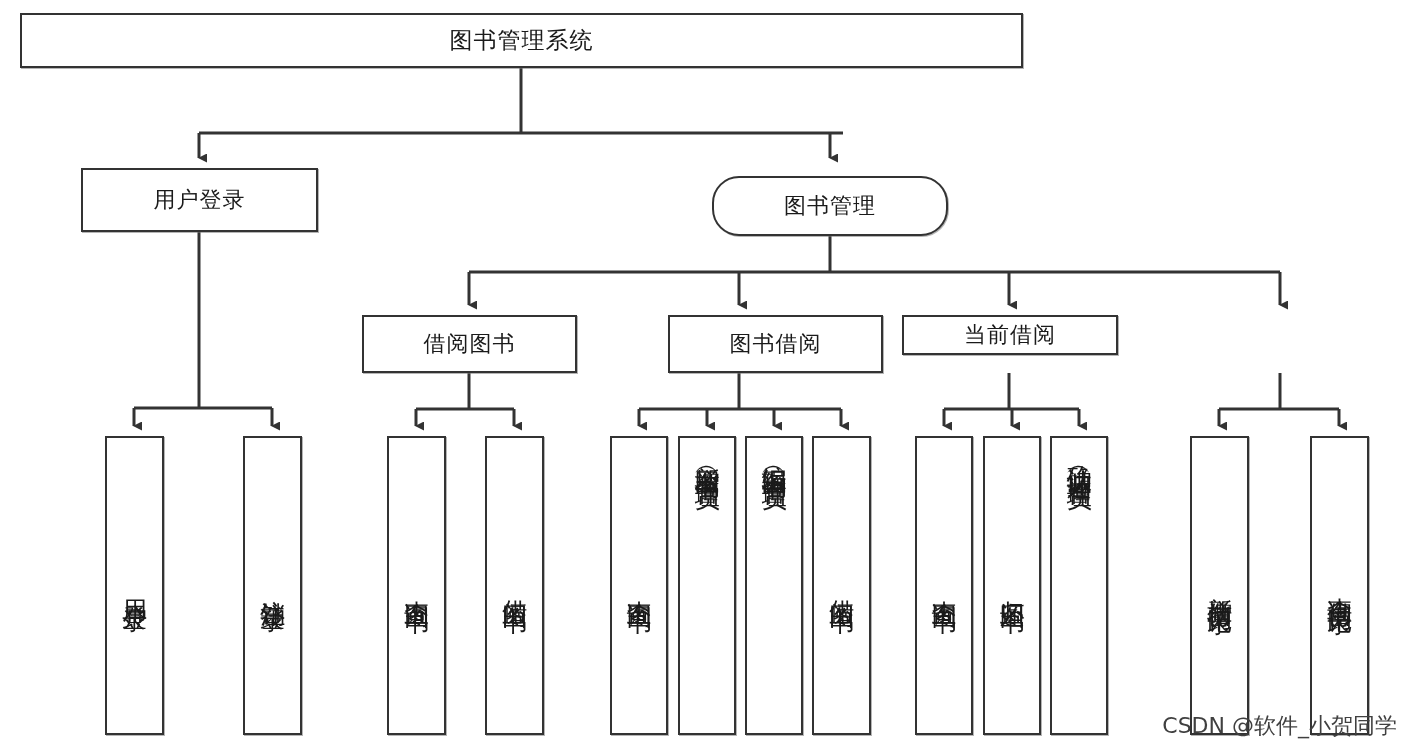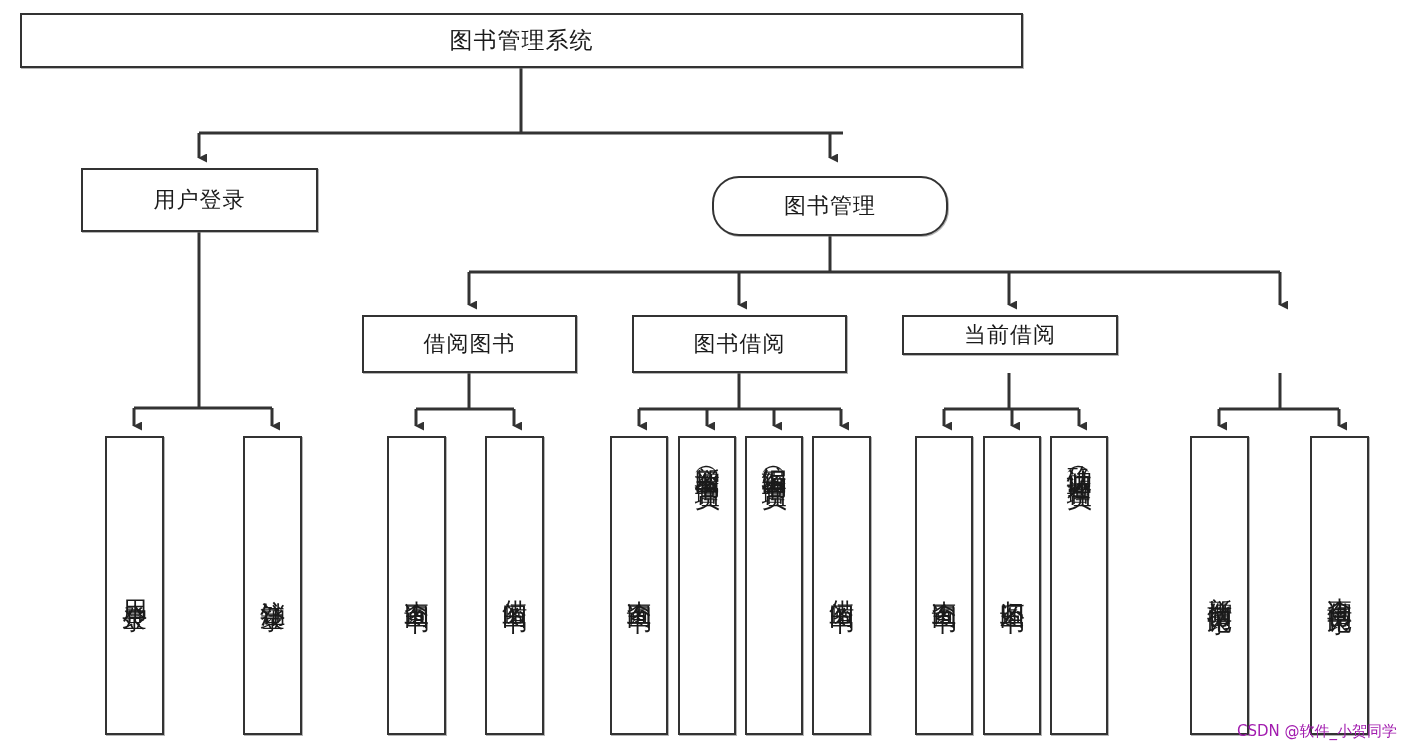--- a/index.html
+++ b/index.html
@@ -72,22 +72,22 @@
   }
   
   .node.vert.centered {
     align-items: center;
     padding-top: 0;
   }
   #watermark {
     position: absolute;
     right: 8px;
     bottom: 6px;
-    font-size: 15px;
-    color: #a21caf;
+    font-size: 22px;
+    color: #404040;
     white-space: nowrap;
     font-family: "DejaVu Sans", "Liberation Sans", sans-serif;
   }
 </style>
 </head>
 <body>
 
 <div id="diagram-canvas">
 
   <svg id="connector-layer" viewBox="0 0 1405 747" width="1405" height="747" xmlns="http://www.w3.org/2000/svg">
@@ -147,21 +147,21 @@
   <div class="node horiz" style="left:81px; top:168px; width:237px; height:64px;">
     <span class="node-label">用户登录</span>
   </div>
   <div class="node horiz" style="left:712px; top:176px; width:236px; height:60px;border-radius:27px;">
     <span class="node-label">图书管理</span>
   </div>
 
   <div class="node horiz" style="left:362px; top:315px; width:215px; height:58px;">
     <span class="node-label">借阅图书</span>
   </div>
-  <div class="node horiz" style="left:632px; top:315px; width:215px; height:58px;">
+  <div class="node horiz" style="left:668px; top:315px; width:215px; height:58px;">
     <span class="node-label">图书借阅</span>
   </div>
   <div class="node horiz" style="left:902px; top:315px; width:216px; height:40px;">
     <span class="node-label">当前借阅</span>
   </div>
 
   <div class="node vert centered" style="left:105px; top:436px; width:59px; height:299px;">
     <span class="node-label">用户登录</span>
   </div>
   <div class="node vert centered" style="left:243px; top:436px; width:59px; height:299px;">

